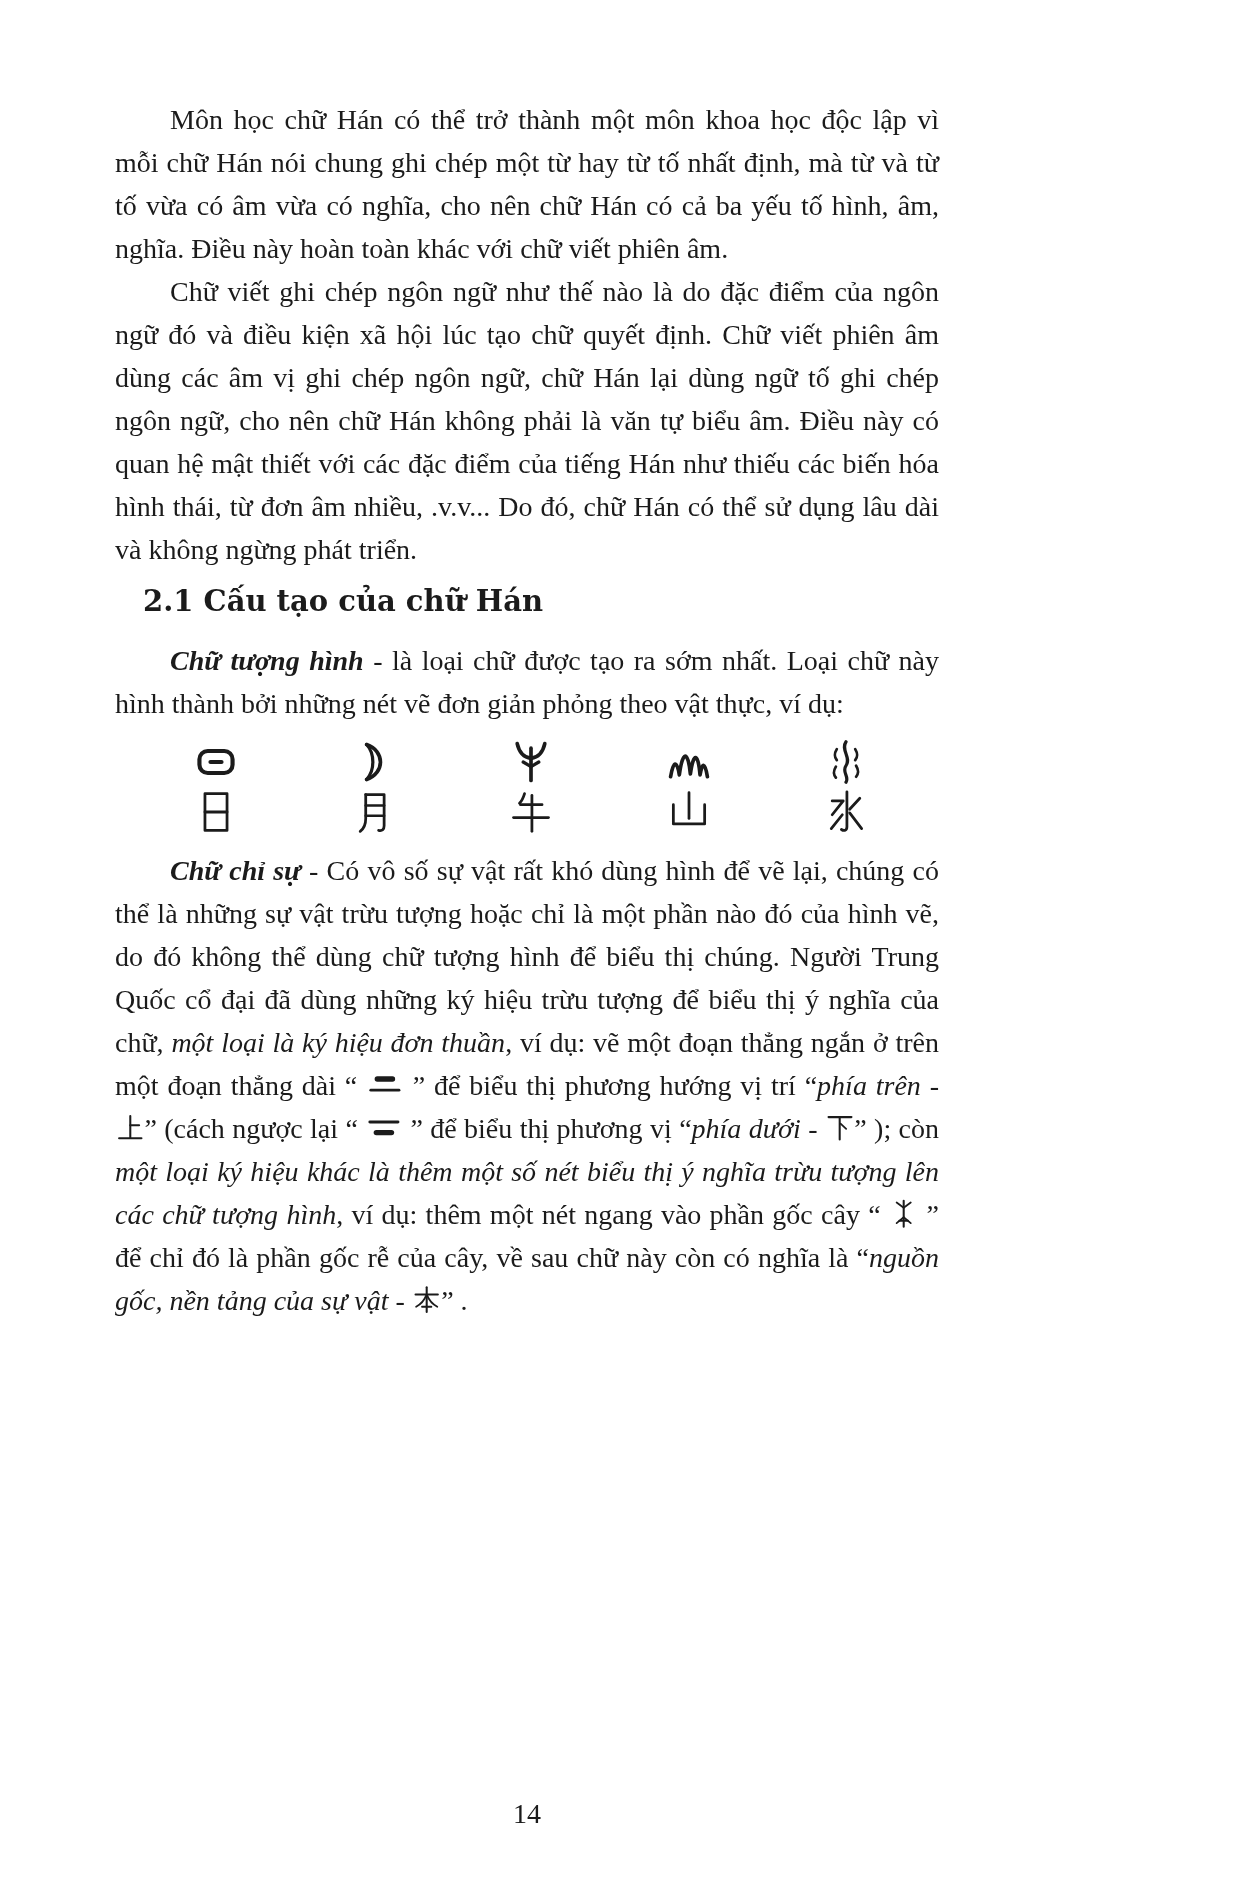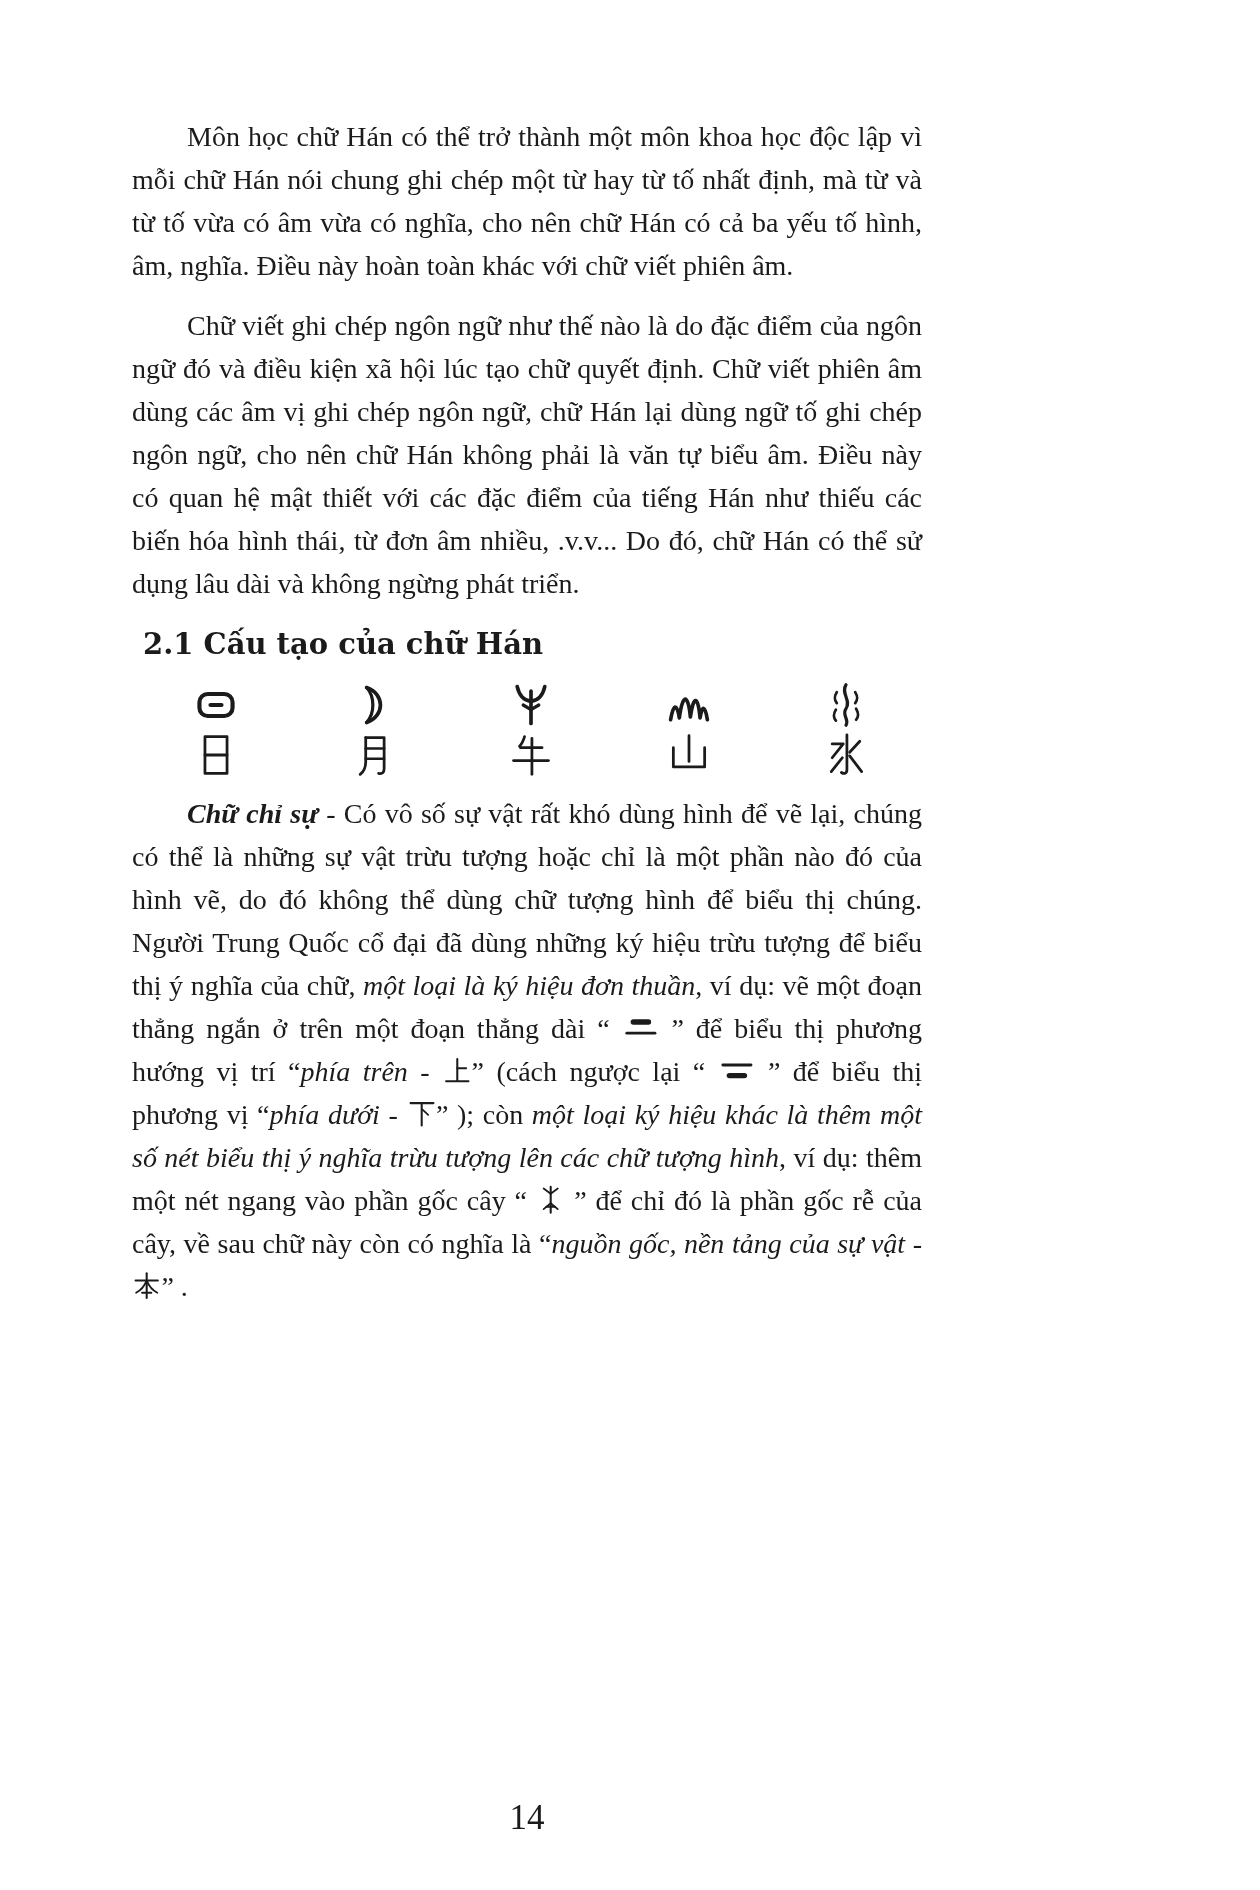--- a/index.html
+++ b/index.html
@@ -12,21 +12,21 @@
     color:#1b1b1b;
   }
   .content {
     position:absolute;
     left:115px; top:98px;
     width:824px;
     font-size:28px;
     line-height:43px;
     text-align:justify;
   }
-  p { margin:17px; text-indent:55px; }
+  p { margin:0; text-indent:55px; }
   p.gap-top { margin-top:10px; }
   h2 {
     font-family:"DejaVu Serif", serif;
     font-size:32px; line-height:46px;
     margin:26px 0 10px 0;
     text-indent:0;
   }
   h3 {
     font-family:"DejaVu Serif", serif;
     font-size:29px; line-height:44px;
@@ -51,30 +51,31 @@
     stroke-linecap:round; stroke-linejoin:round;
   }
   .g-big    { width:46px; height:46px; }
   .g-inline { width:1.05em; height:1.05em; vertical-align:-0.16em; }
   .g-sym    { width:1.35em; height:0.95em; vertical-align:-0.1em; }
   .page-number {
     position:absolute;
     left:115px; top:1798px;
     width:824px;
     text-align:center;
-    font-size:35px;
+    font-size:28px;
   }
 </style>
 </head>
 <body>
 
 <div class="content">
   <p><span>Môn học chữ Hán có thể trở thành một môn khoa học độc lập vì mỗi chữ Hán nói chung ghi chép một từ hay từ tố nhất định, mà từ và từ tố vừa có âm vừa có nghĩa, cho nên chữ Hán có cả ba yếu tố hình, âm, nghĩa. Điều này hoàn toàn khác với chữ viết phiên âm.</span></p>
   <p><span>Chữ viết ghi chép ngôn ngữ như thế nào là do đặc điểm của ngôn ngữ đó và điều kiện xã hội lúc tạo chữ quyết định. Chữ viết phiên âm dùng các âm vị ghi chép ngôn ngữ, chữ Hán lại dùng ngữ tố ghi chép ngôn ngữ, cho nên chữ Hán không phải là văn tự biểu âm. Điều này có quan hệ mật thiết với các đặc điểm của tiếng Hán như thiếu các biến hóa hình thái, từ đơn âm nhiều, .v.v... Do đó, chữ Hán có thể sử dụng lâu dài và không ngừng phát triển.</span></p>
   <h3>2.1 Cấu tạo của chữ Hán</h3>
+  <p><span class="run-bi">Chữ tượng hình</span><span> - là loại chữ được tạo ra sớm nhất. Loại chữ này hình thành bởi những nét vẽ đơn giản phỏng theo vật thực, ví dụ:</span></p>
   <div class="glyph-row">
       <span class="glyph g-big">
         <svg viewBox="0 0 100 100">
     <rect x="14" y="26" width="72" height="48" rx="18" ry="18" stroke-width="9"></rect>
     <line x1="38" y1="50" x2="62" y2="50" stroke-width="9"></line>
   </svg>
       </span>
       <span class="glyph g-big">
         <svg viewBox="0 0 100 100">
     <path d="M34 12 C74 26 74 74 34 88" stroke-width="8"></path>

